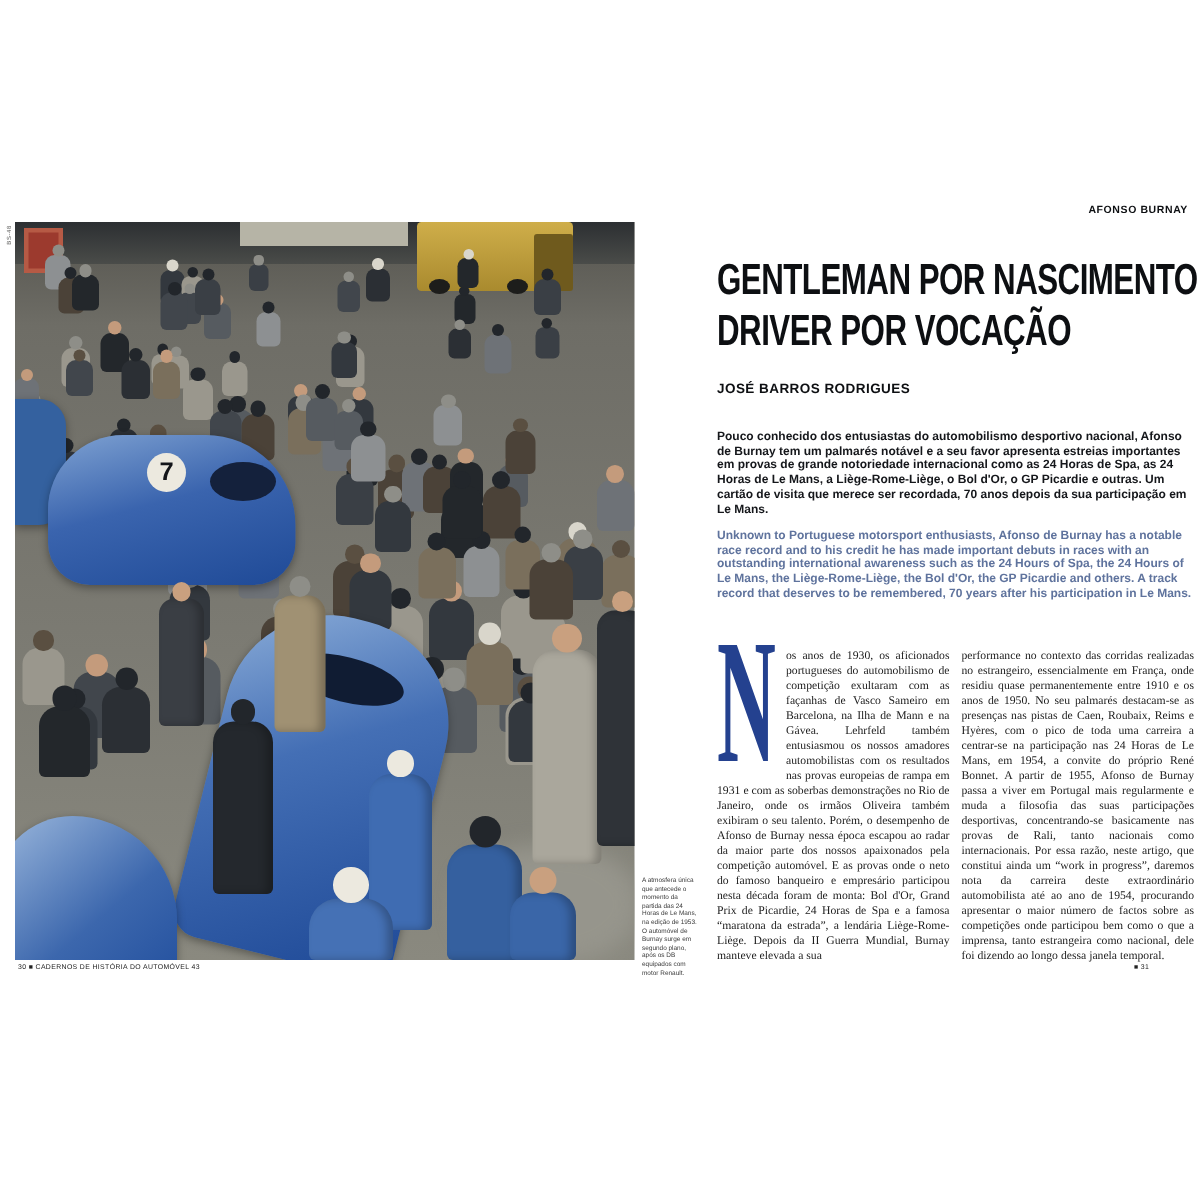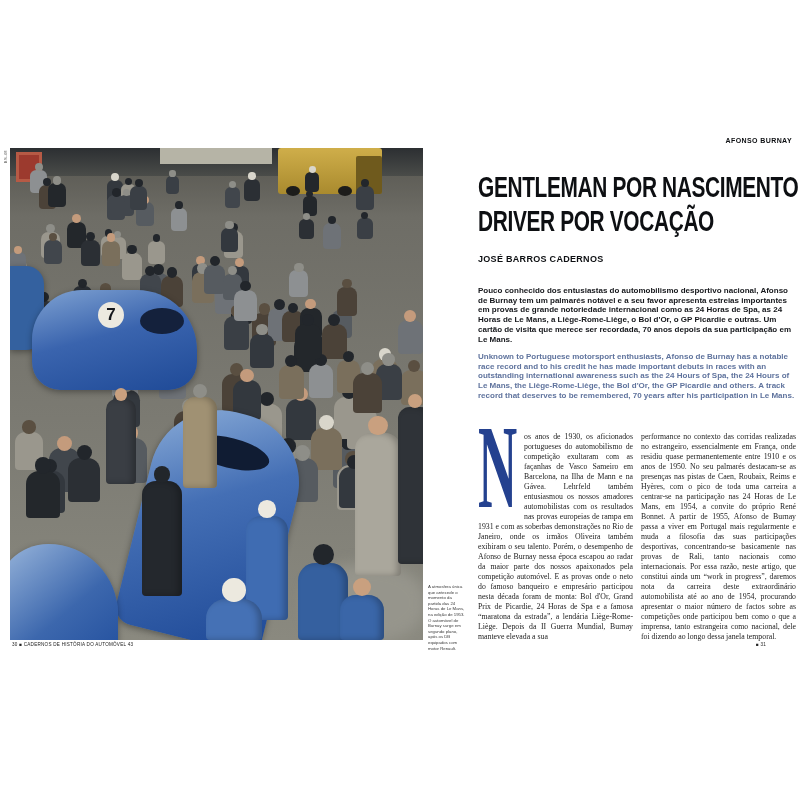--- a/index.html
+++ b/index.html
@@ -320,21 +320,21 @@
 <div class="photo-caption">A atmosfera única que antecede o momento da partida das 24 Horas de Le Mans, na edição de 1953. O automóvel de Burnay surge em segundo plano, após os DB equipados com motor Renault.</div>
 <div class="footer footer-left">30 ■ CADERNOS DE HISTÓRIA DO AUTOMÓVEL 43</div>
 
 <div class="tag">AFONSO BURNAY</div>
 
 <div class="headline">
   <div>GENTLEMAN POR NASCIMENTO</div>
   <div>DRIVER POR VOCAÇÃO</div>
 </div>
 
-<div class="author">JOSÉ BARROS CADERNOS</div>
+<div class="author">JOSÉ BARROS RODRIGUES</div>
 
 <div class="intro intro-pt">Pouco conhecido dos entusiastas do automobilismo desportivo nacional, Afonso de Burnay tem um palmarés notável e a seu favor apresenta estreias importantes em provas de grande notoriedade internacional como as 24 Horas de Spa, as 24 Horas de Le Mans, a Liège-Rome-Liège, o Bol d'Or, o GP Picardie e outras. Um cartão de visita que merece ser recordada, 70 anos depois da sua participação em Le Mans.</div>
 <div class="intro intro-en" id="intro-en" style="color: rgb(95, 115, 157);">Unknown to Portuguese motorsport enthusiasts, Afonso de Burnay has a notable race record and to his credit he has made important debuts in races with an outstanding international awareness such as the 24 Hours of Spa, the 24 Hours of Le Mans, the Liège-Rome-Liège, the Bol d'Or, the GP Picardie and others. A track record that deserves to be remembered, 70 years after his participation in Le Mans.</div>
 
 <div class="body-cols">
   <div class="body-col">
     <span class="dropcap-box">
       <span class="dropcap-letter" id="dropcap" style="color: rgb(36, 65, 143);">N</span>
     </span><span>os anos de 1930, os aficionados portugueses do automobilismo de competição exultaram com as façanhas de Vasco Sameiro em Barcelona, na Ilha de Mann e na Gávea. Lehrfeld também entusiasmou os nossos amadores automobilistas com os resultados nas provas europeias de rampa em 1931 e com as soberbas demonstrações no Rio de Janeiro, onde os irmãos Oliveira também exibiram o seu talento. Porém, o desempenho de Afonso de Burnay nessa época escapou ao radar da maior parte dos nossos apaixonados pela competição automóvel. E as provas onde o neto do famoso banqueiro e empresário participou nesta década foram de monta: Bol d'Or, Grand Prix de Picardie, 24 Horas de Spa e a famosa “maratona da estrada”, a lendária Liège-Rome-Liège. Depois da II Guerra Mundial, Burnay manteve elevada a sua</span>
   </div>

